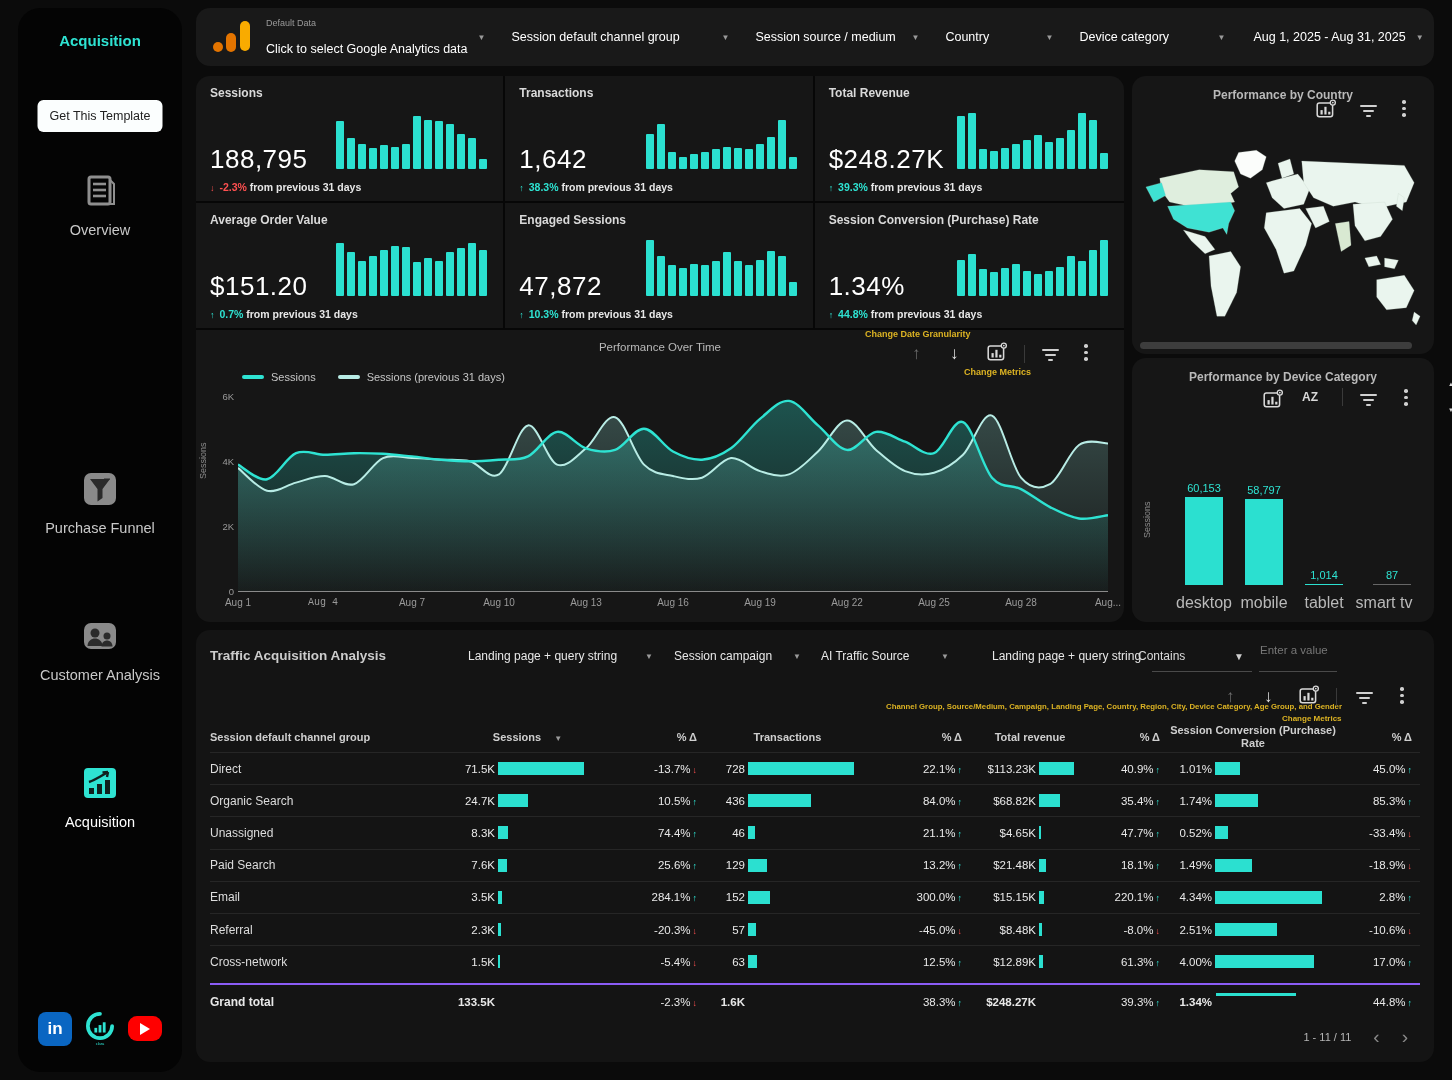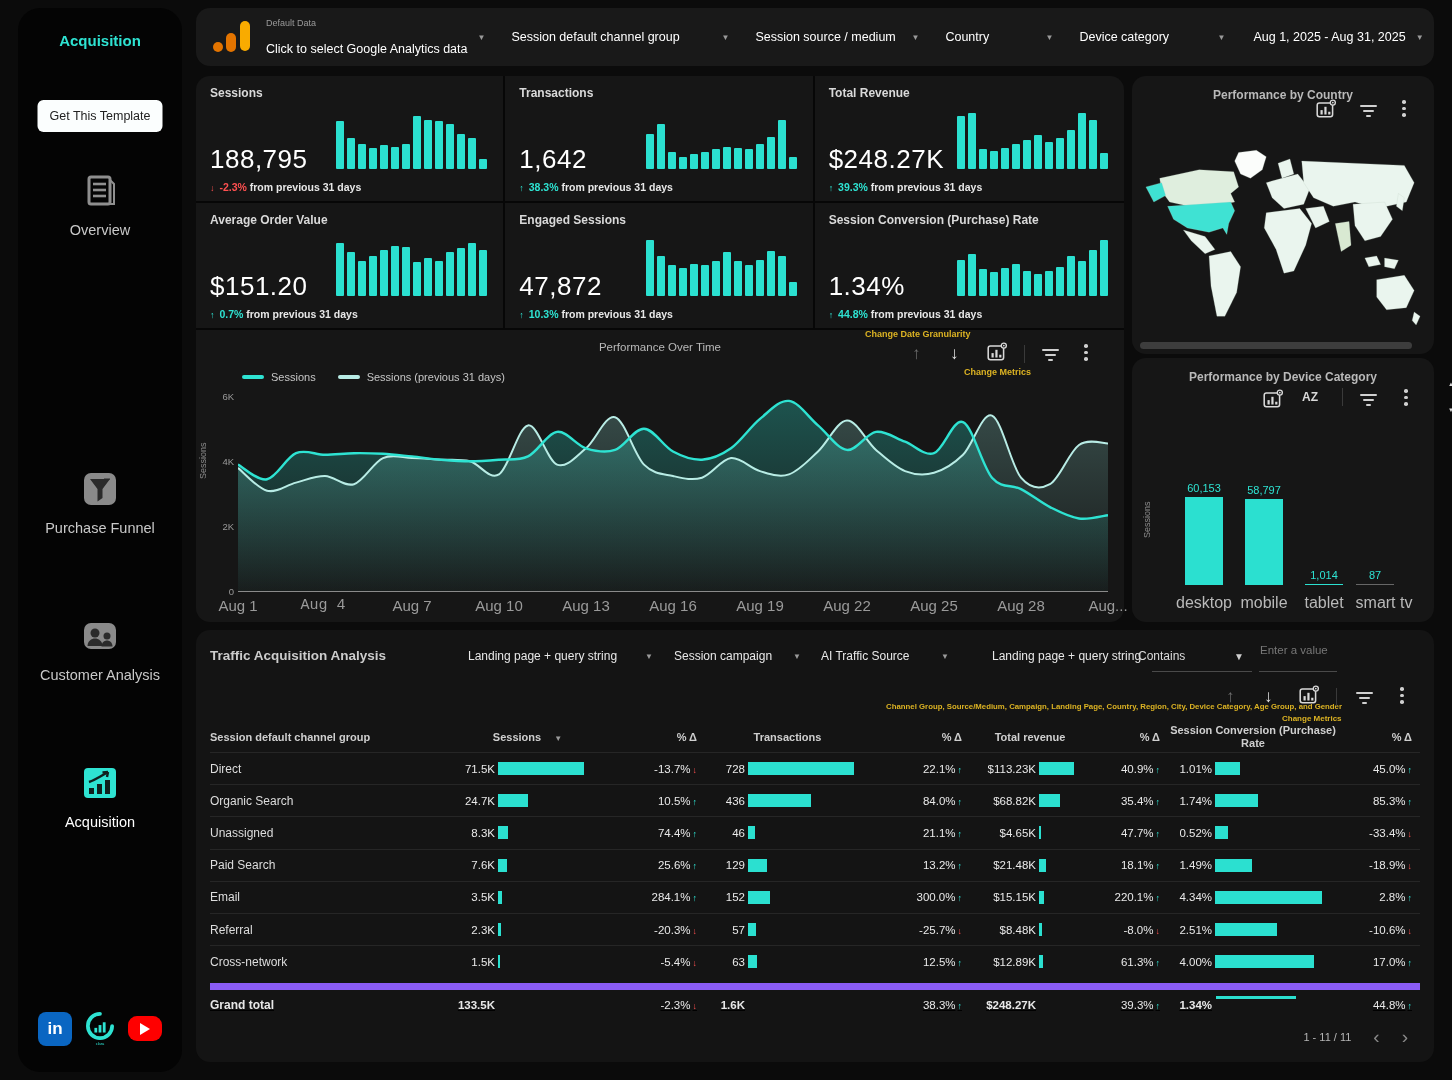--- a/index.html
+++ b/index.html
@@ -78,21 +78,21 @@
   .filter-ico { display:flex; flex-direction:column; align-items:center; gap:3px; }
   .filter-ico div { height:2px; background:#d0d0d0; border-radius:1px; }
   .dots-ico { display:flex; flex-direction:column; gap:3px; align-items:center; }
   .dots-ico div { width:3.5px; height:3.5px; border-radius:50%; background:#d0d0d0; }
   .legend { position:absolute; top:42px; left:46px; display:flex; gap:22px; align-items:center; }
   .leg-item { display:flex; align-items:center; gap:7px; color:#c6c6c6; font-size:11px; }
   .leg-swatch { width:22px; height:3.5px; border-radius:2px; }
   .ts-plot { position:absolute; left:42px; top:67px; width:870px; height:196px; }
   .ytick { position:absolute; right:890px; color:#9a9a9a; font-size:9.5px; width:36px; text-align:right; }
   .yaxis-label { position:absolute; left:2px; top:150px; color:#8a8a8a; font-size:9px; transform:rotate(-90deg); transform-origin:left top; }
-  .xtick { position:absolute; top:268px; color:#9a9a9a; font-size:15px; transform:translateX(-50%); white-space:nowrap; }
+  .xtick { position:absolute; top:268px; color:#9a9a9a; font-size:10px; transform:translateX(-50%); white-space:nowrap; }
 
   
   .card-title { position:absolute; top:12px; width:100%; text-align:center; color:#b9b9b9; font-size:12px; font-weight:bold; }
   .map-svg { position:absolute; left:8px; top:70px; width:286px; height:194px; }
   .map-scroll { position:absolute; left:8px; top:266px; width:272px; height:7px; background:#3d3d3d; border-radius:4px; cursor:pointer; }
   .land { stroke:#b9c9bb; stroke-width:0.4; stroke-opacity:0.55; }
   .land-pale { fill:#eaf5ee; } .land-mint { fill:#dfeede; } .land-white { fill:#fbfdfb; }
   .land-green { fill:#d9e9d2; } .land-hl { fill:#3fe2d3; }
 
   
@@ -123,21 +123,21 @@
   .th.left { text-align:left; } .th.right { text-align:right; padding-right:8px; }
   .trow { position:absolute; left:14px; width:1210px; height:32.2px; display:grid;
     grid-template-columns:235px 165px 95px 165px 100px 120px 78px 170px 82px;
     align-items:center; border-top:1px solid #262626; cursor:pointer; }
   .tc-ch { color:#dddddd; font-size:12px; }
   .mcell { display:flex; align-items:center; }
   .mcell .tv { color:#e9e9e9; font-size:11.5px; text-align:right; flex:none; }
   .mcell .tbar { height:13px; background:#2be0d0; margin-left:3px; }
   .dcell { text-align:right; padding-right:8px; color:#e9e9e9; font-size:11.5px; white-space:nowrap; }
   .dcell .arr { font-size:9px; margin-left:2px; }
-  .gtotal { border-top:7px solid #8b5cf6; height:36px;text-decoration:underline; }
+  .gtotal { border-top:2px solid #8b5cf6; height:36px; }
   .gtotal .tc-ch, .gtotal .tv { font-weight:bold; color:#e8e8e8; }
   .gtotal .mcell { position:relative; }
   .gt-conv-line { position:absolute; top:-3px; left:48px; width:80px; height:3px; background:#2be0d0; }
   .pagination { position:absolute; right:26px; bottom:16px; display:flex; align-items:center; gap:22px; }
   .page-label { color:#b5b5b5; font-size:11px; }
   .chev { color:#8a8a8a; font-size:19px; line-height:1; cursor:pointer; }
 </style>
 </head>
 <body>
 
@@ -543,21 +543,21 @@
         <div class="dev-col" style="left: 132px; top: 125.984px;">
           <div class="dev-val">58,797</div>
           <div class="dev-bar" style="height: 86.0163px;"></div>
         </div>
         <div class="dev-cat" style="left: 132px; top: 236px;">mobile</div>
         <div class="dev-col" style="left: 192px; top: 210.517px;">
           <div class="dev-val">1,014</div>
           <div class="dev-bar" style="height: 1.48342px; background: rgb(43, 224, 208);"></div>
         </div>
         <div class="dev-cat" style="left: 192px; top: 236px;">tablet</div>
-        <div class="dev-col" style="left: 243px; top: 211px;">
+        <div class="dev-col" style="left: 260px; top: 211px;">
           <div class="dev-val">87</div>
           <div class="dev-bar" style="height: 1px; background: rgb(102, 102, 102);"></div>
         </div>
         <div class="dev-cat" style="left: 252px; top: 236px;">smart tv</div>
       </div>
   </section>
 
   <section class="panel table-panel">
     <div class="tbl-title">Traffic Acquisition Analysis</div>
 
@@ -733,21 +733,21 @@
           <div class="tc-ch">Referral</div>
           <div class="mcell">
             <span class="tv" style="width: 50px;">2.3K</span>
             <span class="tbar" style="width: 2.76643px;"></span>
           </div>
           <div class="dcell"><span>-20.3%</span><span class="arr down">↓</span></div>
           <div class="mcell">
             <span class="tv" style="width: 40px;">57</span>
             <span class="tbar" style="width: 8.29945px;"></span>
           </div>
-          <div class="dcell"><span>-25.7%</span><span class="arr down">↓</span></div>
+          <div class="dcell"><span>-45.0%</span><span class="arr down">↓</span></div>
           <div class="mcell">
             <span class="tv" style="width: 66px;">$8.48K</span>
             <span class="tbar" style="width: 2.62121px;"></span>
           </div>
           <div class="dcell"><span>-8.0%</span><span class="arr down">↓</span></div>
           <div class="mcell">
             <span class="tv" style="width: 44px;">2.51%</span>
             <span class="tbar" style="width: 61.8825px;"></span>
           </div>
           <div class="dcell"><span>-10.6%</span><span class="arr down">↓</span></div>

